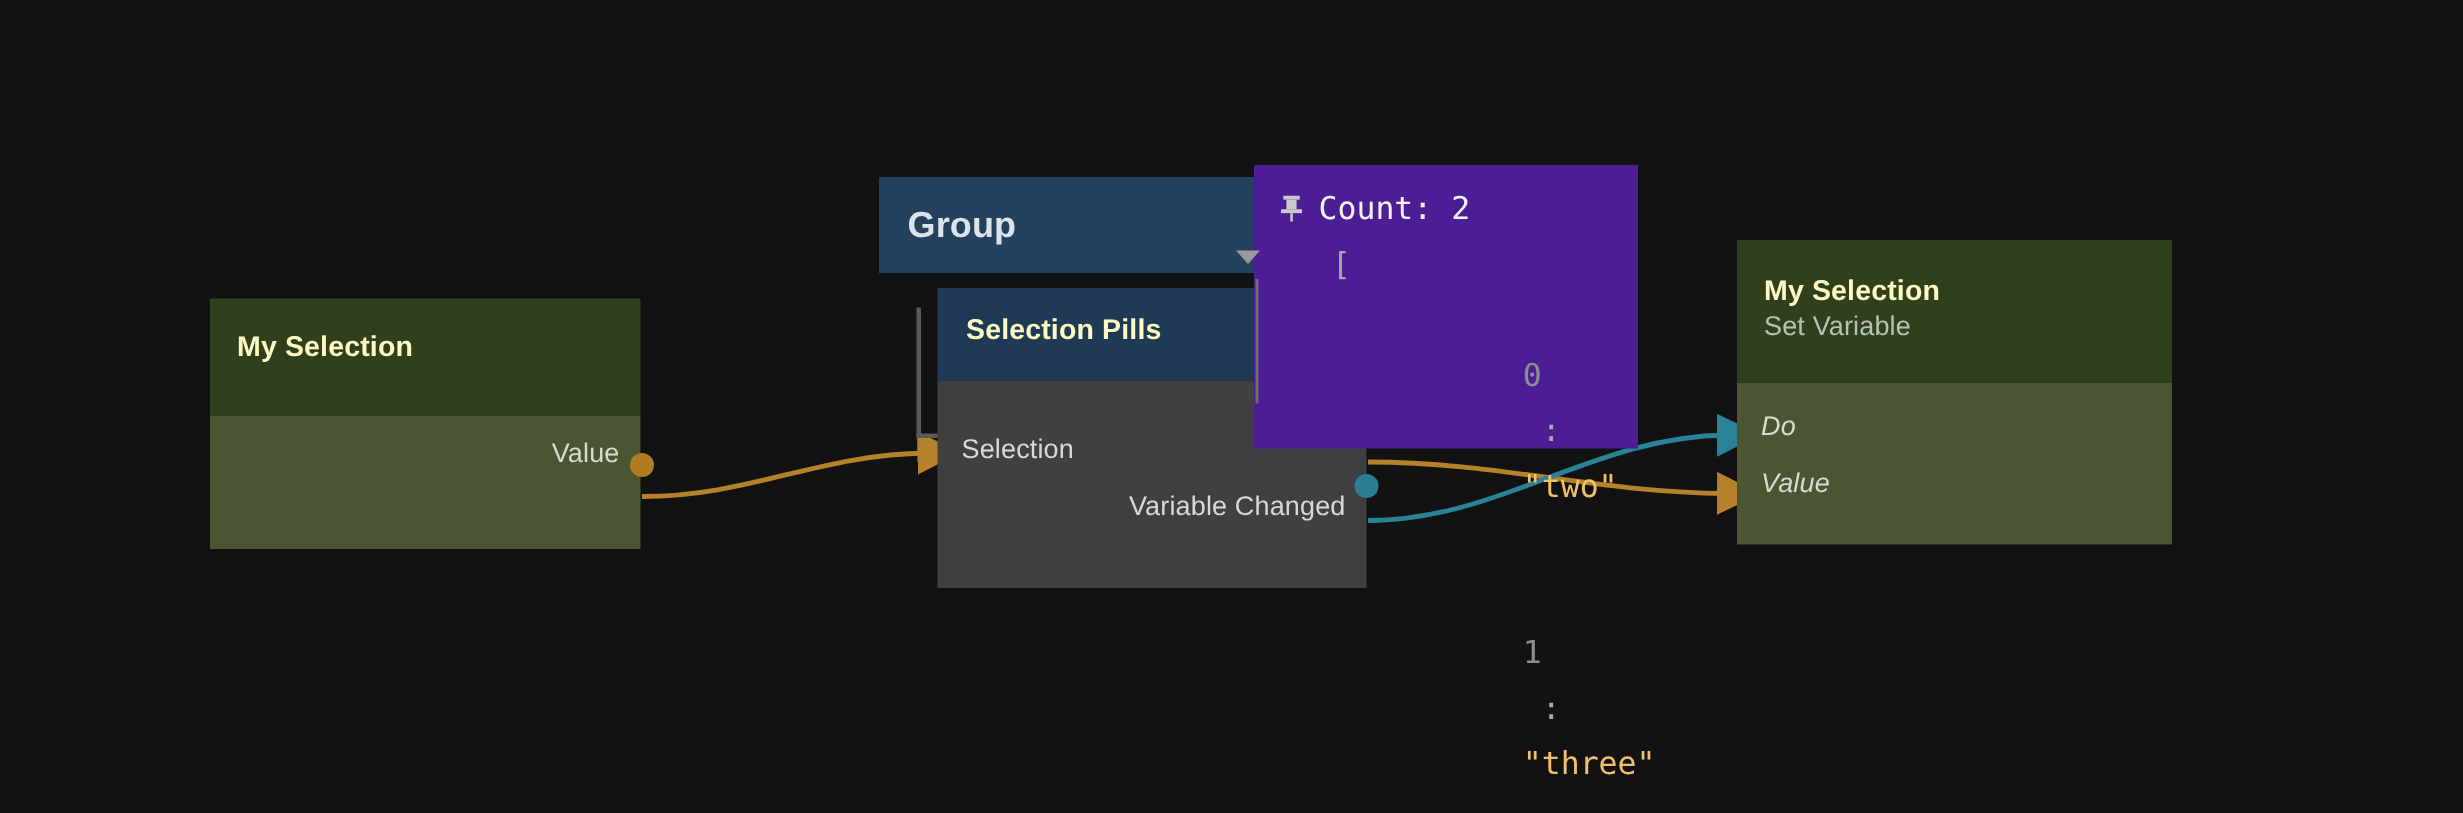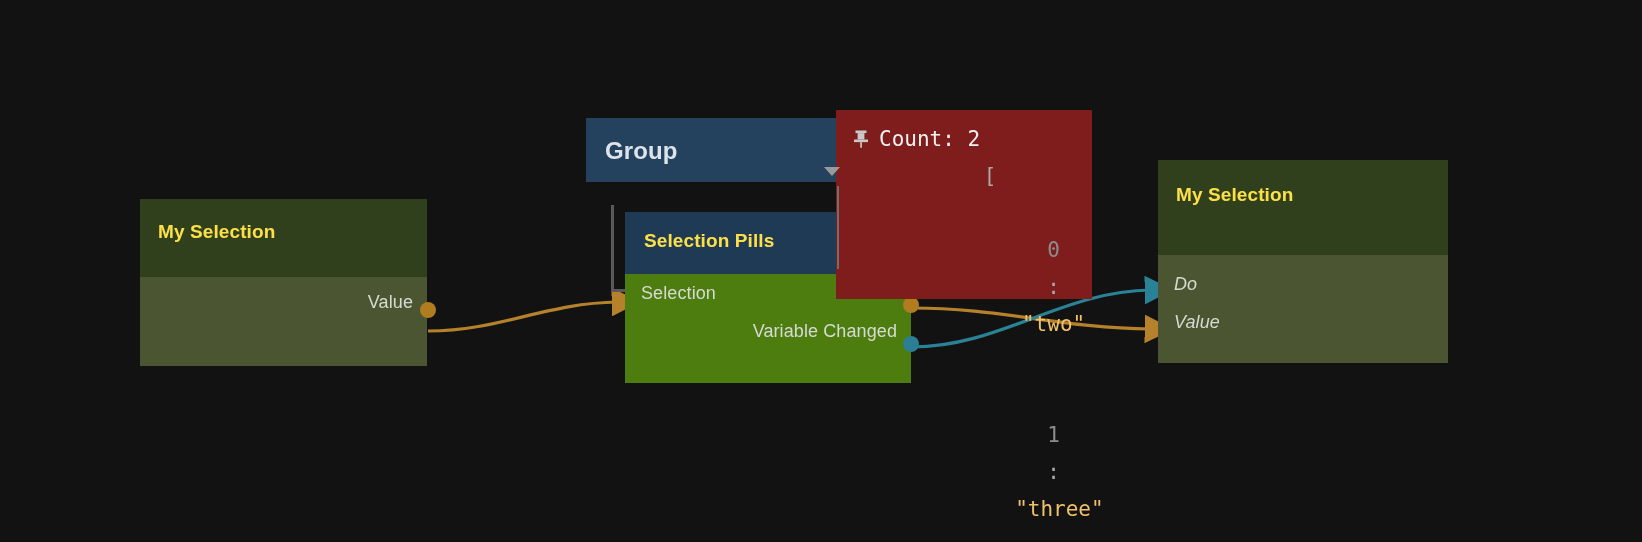--- a/index.html
+++ b/index.html
@@ -12,21 +12,21 @@
   }
   #canvas{position:absolute;left:0;top:0;width:1642px;height:542px;}
 
   
   #wires{position:absolute;left:0;top:0;width:1642px;height:542px;pointer-events:none;}
 
   
   .node{position:absolute;box-sizing:border-box;}
   .node-header{box-sizing:border-box;}
   .node-title{
-    font-size:19px;font-weight:bold;color:#fde047;line-height:22px;
+    font-size:19px;font-weight:bold;color:#fef9c3;line-height:22px;
     letter-spacing:.1px;
   }
   .node-sub{
     font-size:18px;font-weight:normal;color:#b9c0b2;line-height:22px;
     letter-spacing:.1px;
   }
   .node-body{box-sizing:border-box;position:relative;}
   .port-row{
     position:relative;height:38px;display:flex;align-items:center;
     font-size:18px;color:#d6dbd2;letter-spacing:.1px;
@@ -47,44 +47,43 @@
     font-size:24px;font-weight:bold;color:#dde3ea;
     padding:19px 0 0 19px;letter-spacing:.1px;
   }
 
   
   #group-bracket{position:absolute;left:611px;top:205px;width:34px;height:87px;}
   #group-bracket .v{position:absolute;left:0;top:0;width:3px;height:87px;background:#595959;}
   #group-bracket .h{position:absolute;left:0;bottom:0;width:34px;height:3px;background:#595959;}
 
   
-  #node-pills{left:625px;top:212px;width:286px;height:171px;}
+  #node-pills{left:625px;top:192px;width:286px;height:171px;}
   #node-pills .node-header{background:#1f3a55;height:62px;padding:18px 0 0 19px;}
-  #node-pills .node-body{background:#4d7c0f;height:109px;padding-top:0;}
+  #node-pills .node-body{background:#404040;height:138px;padding-top:26px;}
 
   
   #node-setvar{left:1158px;top:160px;width:290px;height:203px;}
   #node-setvar .node-header{background:#31401c;height:95px;padding:24px 0 0 18px;}
   #node-setvar .node-body{background:#4b5531;height:108px;padding-top:10px;font-style:italic;}
 
   
   .dot{
     position:absolute;width:16px;height:16px;border-radius:50%;
   }
   .dot.orange{background:#b07c20;}
   .dot.teal{background:#2c7f92;}
 
   
   #inspector{
     position:absolute;left:836px;top:110px;width:256px;height:189px;
-    background:#7f1d1d;
+    background:#4c1d95;
     font-family:"DejaVu Sans Mono","Liberation Mono",monospace;
     box-sizing:border-box;
     padding:14px 0 0 0;
-    text-align:center;
   }
   .insp-head{
     display:flex;align-items:center;gap:10px;
     padding-left:17px;height:30px;
   }
   .pin-icon{width:16px;height:20px;display:block;}
   .insp-count{font-size:21px;color:#f2f2f2;letter-spacing:0px;}
   .insp-tree{padding-left:52px;position:relative;margin-top:4px;}
   .tri{
     position:absolute;left:-12px;top:9px;width:0;height:0;
@@ -156,20 +155,21 @@
         <span>Variable Changed</span>
       </div>
       <div class="dot orange" style="left:278px;top:23px;"></div>
       <div class="dot teal" style="left:278px;top:62px;"></div>
     </div>
   </div>
 
   <div class="node" id="node-setvar">
     <div class="node-header">
       <div class="node-title">My Selection</div>
+      <div class="node-sub">Set Variable</div>
     </div>
     <div class="node-body">
       <div class="port-row in">
         <span>Do</span>
       </div>
       <div class="port-row in">
         <span>Value</span>
       </div>
     </div>
   </div>

